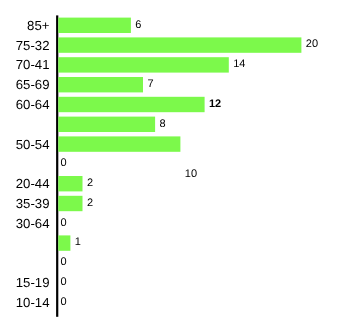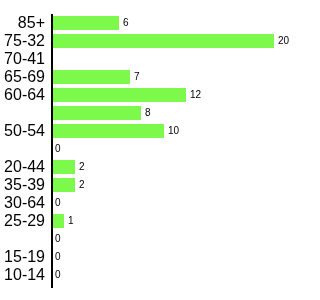--- a/index.html
+++ b/index.html
@@ -40,21 +40,21 @@
     width: 300px;
   }
   .cat-label {
     position: absolute;
     left: 0px;
     top: 0px;
     width: 45px;
     height: 18px;
     line-height: 18px;
     text-align: right;
-    font-size: 16px;
+    font-size: 12px;
     color: #000000;
     white-space: nowrap;
   }
   .bar-wrap {
     position: absolute;
     left: 53px;
     top: 0px;
     height: 18px;
     right: 0;
   }
@@ -91,46 +91,50 @@
         </div>
         <div class="row">
           <div class="cat-label">75-32</div>
           <div class="bar-wrap">
             <div class="bar" style="width: 221px; background: rgb(124, 249, 75);"></div>
             <div class="val-label" style="left: 225px;">20</div>
           </div>
         </div>
         <div class="row">
           <div class="cat-label">70-41</div>
+          <div class="bar-wrap">
+            <div class="bar" style="width: 155px; background: rgb(124, 249, 75);"></div>
+            <div class="val-label" style="left: 159px;">14</div>
+          </div>
         </div>
         <div class="row">
           <div class="cat-label">65-69</div>
           <div class="bar-wrap">
             <div class="bar" style="width: 77px; background: rgb(124, 249, 75);"></div>
             <div class="val-label" style="left: 81px;">7</div>
           </div>
         </div>
         <div class="row">
           <div class="cat-label">60-64</div>
           <div class="bar-wrap">
             <div class="bar" style="width: 133px; background: rgb(124, 249, 75);"></div>
-            <div class="val-label" style="left: 137px;">12</div>
+            <div class="val-label" style="left: 137px; font-weight: bold;">12</div>
           </div>
         </div>
         <div class="row">
           <div class="bar-wrap">
             <div class="bar" style="width: 88px; background: rgb(124, 249, 75);"></div>
             <div class="val-label" style="left: 92px;">8</div>
           </div>
         </div>
         <div class="row">
           <div class="cat-label">50-54</div>
           <div class="bar-wrap">
             <div class="bar" style="width: 111px; background: rgb(124, 249, 75);"></div>
-            <div class="val-label" style="left: 115px;">10</div>
+            <div class="val-label" style="left: 115px; margin-top: 28px;">10</div>
           </div>
         </div>
         <div class="row">
           <div class="bar-wrap">
             <div class="val-label" style="left: 2px;">0</div>
           </div>
         </div>
         <div class="row">
           <div class="cat-label">20-44</div>
           <div class="bar-wrap">
@@ -145,21 +149,20 @@
             <div class="val-label" style="left: 26px;">2</div>
           </div>
         </div>
         <div class="row">
           <div class="cat-label">30-64</div>
           <div class="bar-wrap">
             <div class="val-label" style="left: 2px;">0</div>
           </div>
         </div>
         <div class="row">
-          <div class="cat-label">25-29</div>
           <div class="bar-wrap">
             <div class="bar" style="width: 11px; background: rgb(124, 249, 75);"></div>
             <div class="val-label" style="left: 15px;">1</div>
           </div>
         </div>
         <div class="row">
           <div class="bar-wrap">
             <div class="val-label" style="left: 2px;">0</div>
           </div>
         </div>

